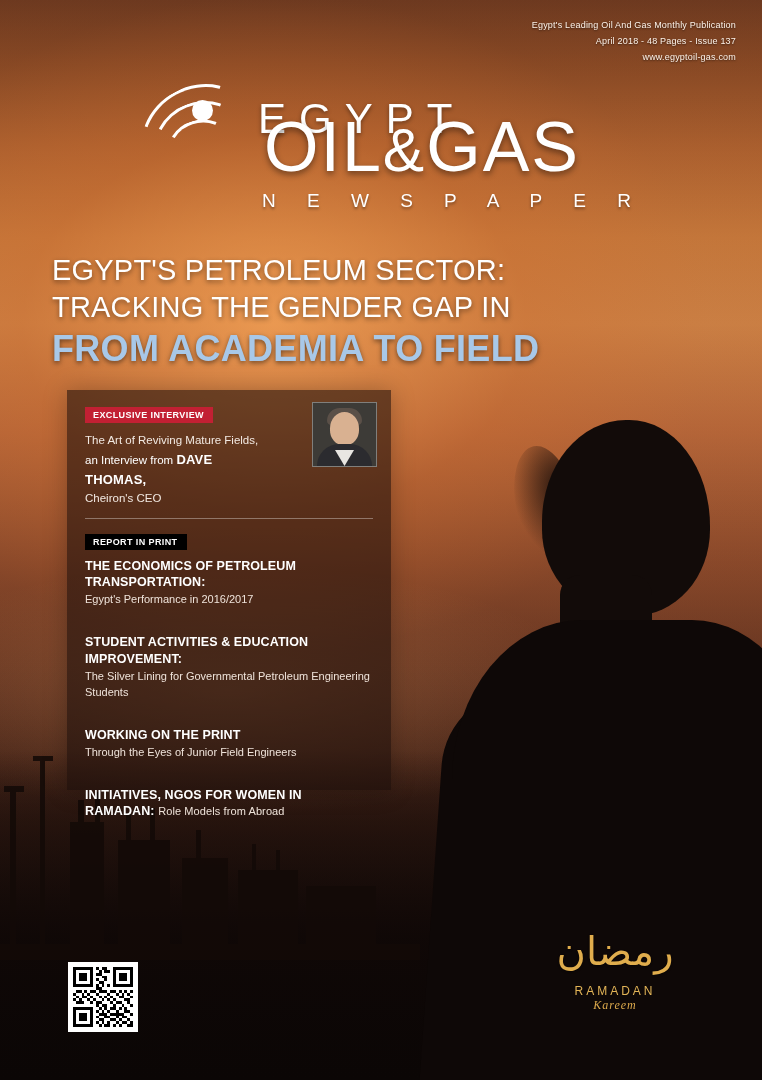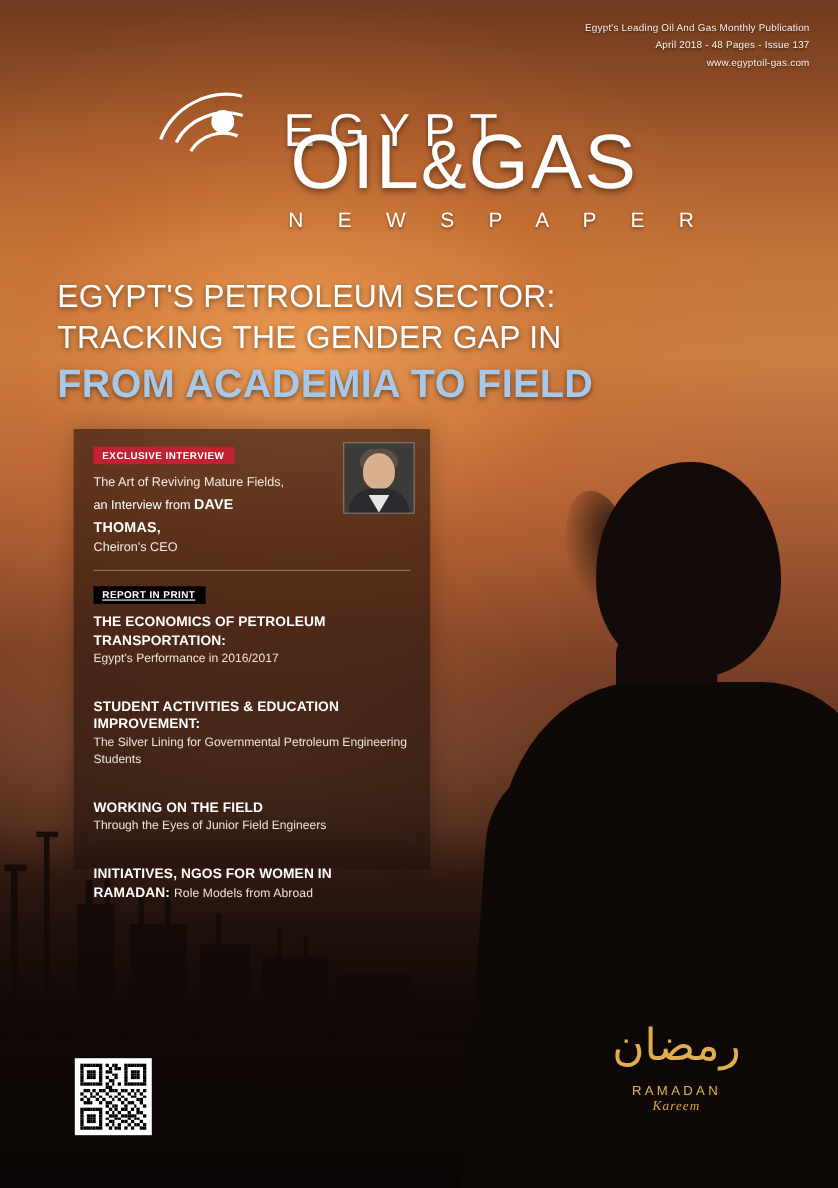--- a/index.html
+++ b/index.html
@@ -238,21 +238,21 @@
 
   .tag {
     display: inline-block;
     font-size: 9px;
     font-weight: 700;
     letter-spacing: 0.4px;
     color: #ffffff;
     padding: 3px 9px 3px 8px;
     background: #c22033;
   }
-  .tag.black { background: #000000; text-decoration: underline; }
+  .tag.black { background: #000000; }
 
   .int-text {
     margin-top: 9px;
     width: 190px;
     color: #f2e9e2;
     font-size: 11.5px;
     line-height: 1.55;
   }
   .int-text .l2 { color: #ffffff; }
   .int-text .l2 b { font-size: 13px; letter-spacing: 0.2px; }
@@ -472,21 +472,21 @@
       <div class="spacer-lg"></div>
 
       <div class="item">
         <div class="t">STUDENT ACTIVITIES &amp; EDUCATION IMPROVEMENT:</div>
         <div class="s">The Silver Lining for Governmental Petroleum Engineering Students</div>
       </div>
 
       <div class="spacer-lg"></div>
 
       <div class="item">
-        <div class="t">WORKING ON THE FIELD</div>
+        <div class="t">WORKING ON THE PRINT</div>
         <div class="s">Through the Eyes of Junior Field Engineers</div>
       </div>
 
       <div class="spacer-lg"></div>
 
       <div class="item">
         <div class="t"><span>INITIATIVES, NGOS FOR WOMEN IN RAMADAN:</span> <span class="inline-s">Role Models from Abroad</span></div>
       </div>
 
     </div>

